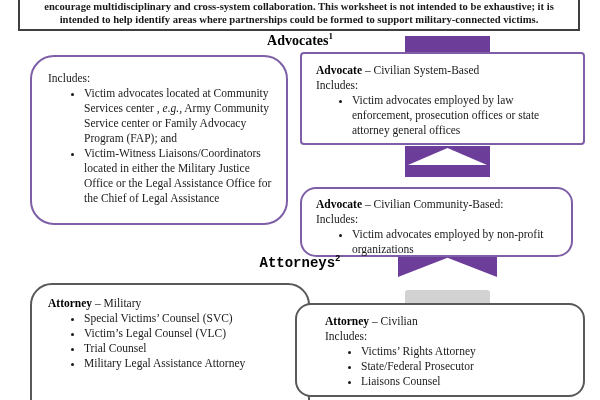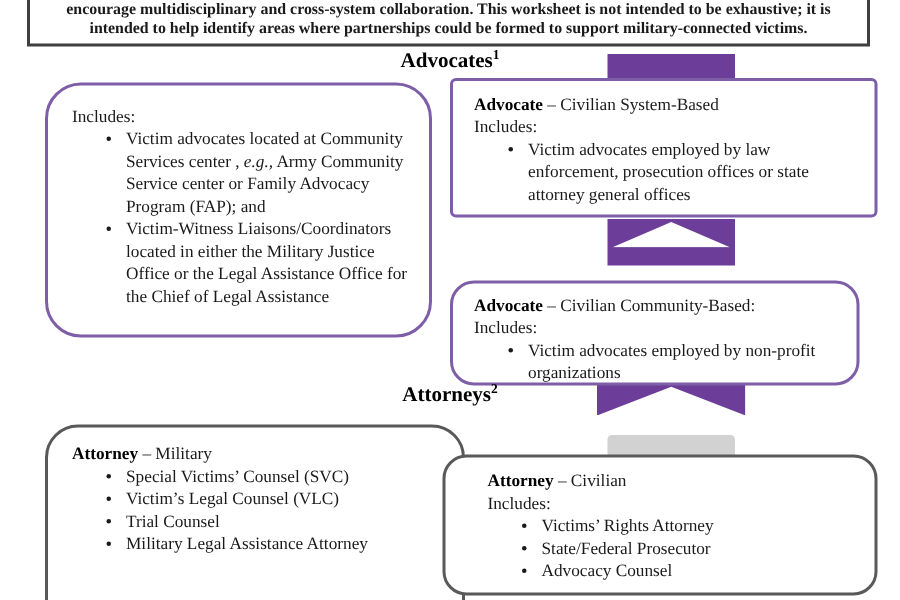--- a/index.html
+++ b/index.html
@@ -8,21 +8,21 @@
 
   
   .header-box{position:absolute;left:18px;top:-16px;width:562px;box-sizing:border-box;
     border:2px solid #3f3f3f;padding:14px 10px 3px;text-align:center;
     font-size:10.6px;line-height:13px;font-weight:bold;color:#1a1a1a;background:#fff;}
 
   .section-heading{position:absolute;left:0;width:100%;text-align:center;
     font-size:14px;font-weight:bold;color:#000;z-index:3;}
   .section-heading sup{font-size:9px;}
   #advocates-heading{top:31px;}
-  #attorneys-heading{top:254px;}
+  #attorneys-heading{top:254px;font-family:Liberation Mono, monospace;}
 
   
   .ribbon{position:absolute;z-index:1;}
   #ribbon-adv-top{left:405px;top:36px;width:85px;height:18px;background:#6C3D99;}
   #ribbon-adv-mid{left:405px;top:146px;width:85px;height:31px;background:#6C3D99;}
   #ribbon-adv-mid .notch{position:absolute;left:3px;top:2px;width:79px;height:17px;background:#fff;
      clip-path:polygon(50% 0,100% 100%,0 100%);filter:drop-shadow(0 2px 1px rgba(90,90,90,.55));}
   #ribbon-adv-tail{left:398px;top:246px;width:99px;height:31px;background:#6C3D99;
      clip-path:polygon(0 0,100% 0,100% 100%,50% 38%,0 100%);}
   #ribbon-att-top{left:405px;top:290px;width:85px;height:16px;background:#D2D2D2;border-radius:3px 3px 0 0;}
@@ -111,17 +111,17 @@
   </div>
 
   <div class="box gray" id="box-attorney-civilian">
     <div>
       <span class="b">Attorney</span><span> – Civilian</span>
     </div>
     <div>Includes:</div>
     <ul>
       <li>Victims’ Rights Attorney</li>
       <li>State/Federal Prosecutor</li>
-      <li>Advocacy Counsel</li>
+      <li>Liaisons Counsel</li>
     </ul>
   </div>
 
 </div>
 
 </body></html>

